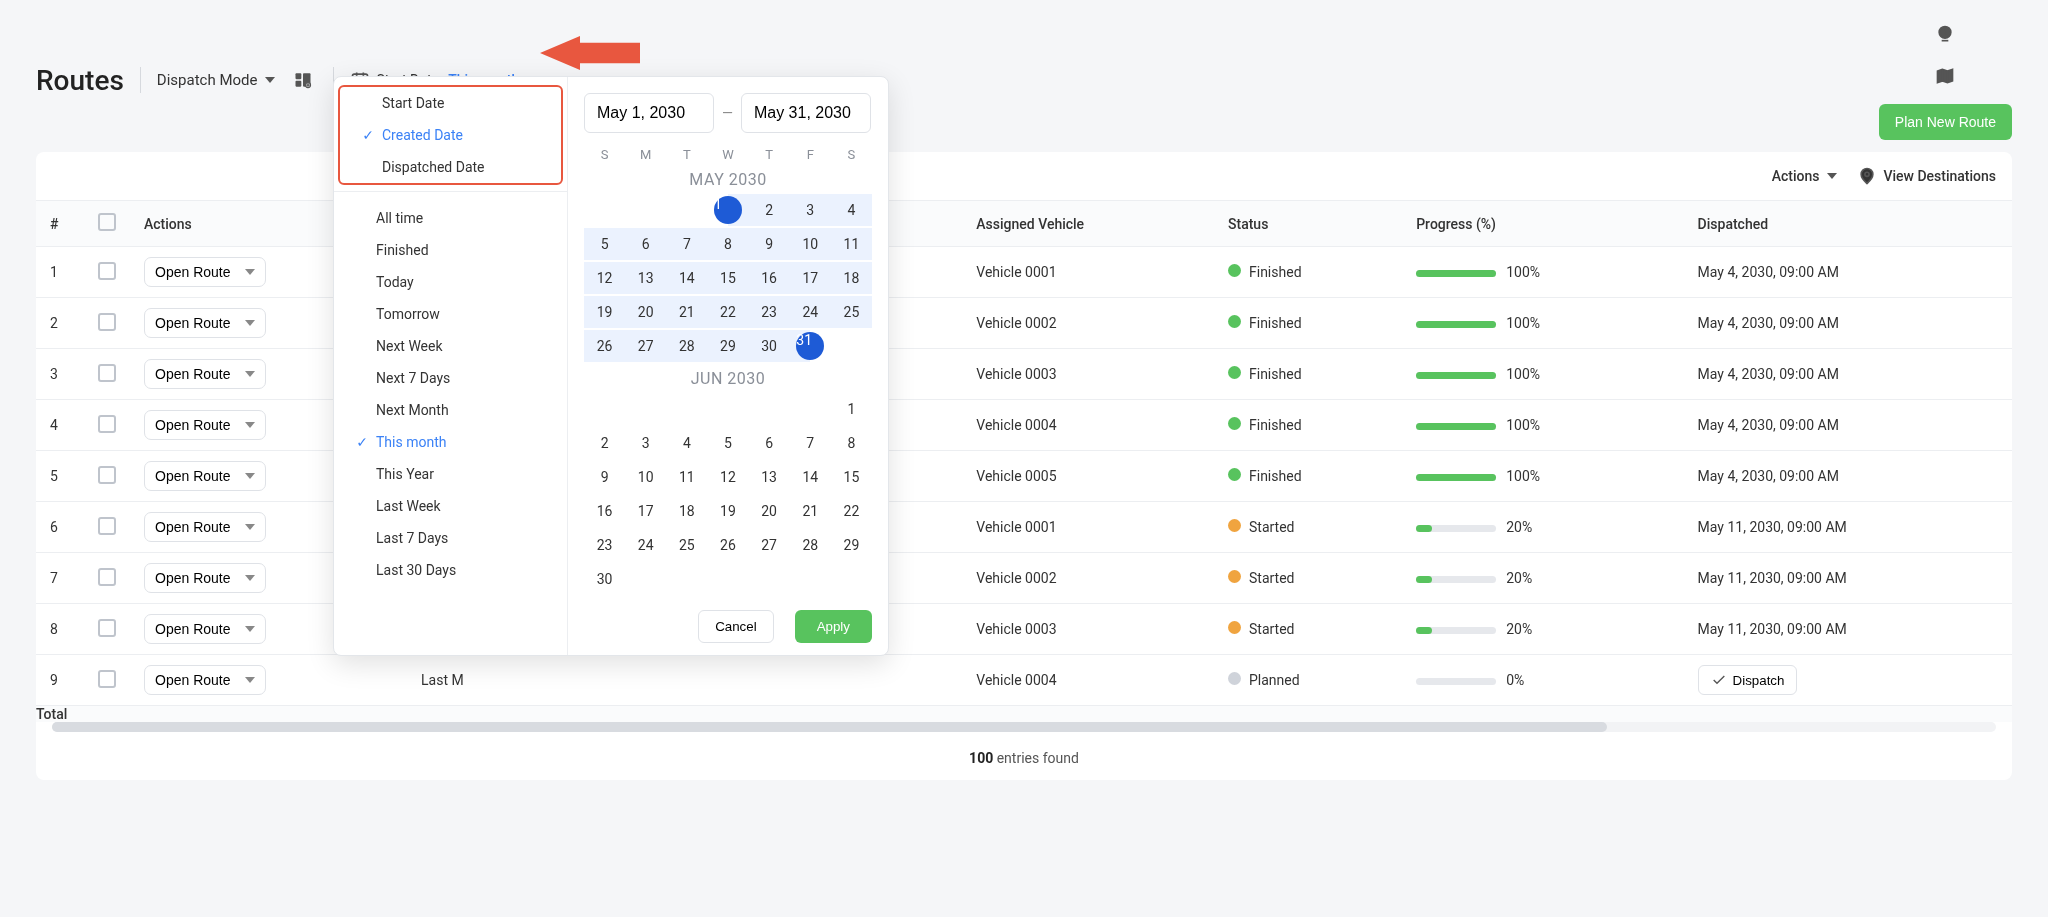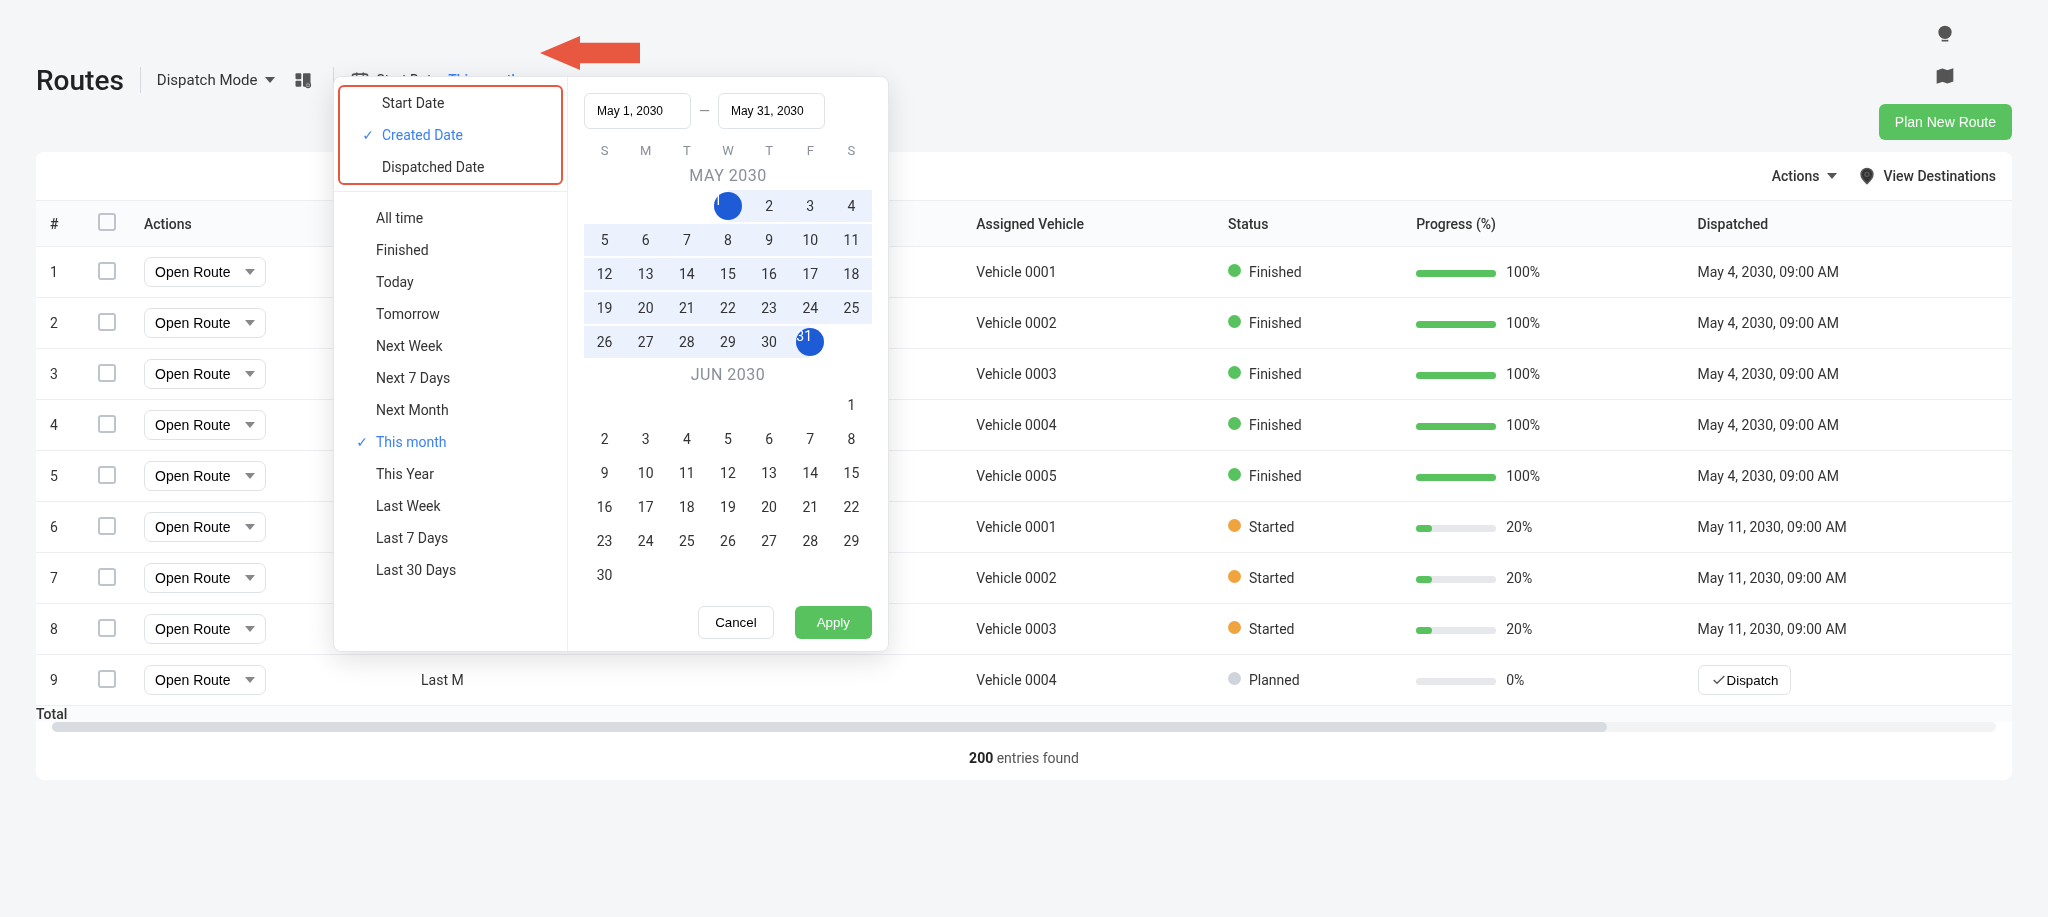--- a/index.html
+++ b/index.html
@@ -40,42 +40,42 @@
 tbody td { padding: 10px 14px; border-bottom: 1px solid #eceef1; white-space: nowrap; }
 .chk { width: 18px; height: 18px; border: 2px solid #bfc4cc; border-radius: 3px; display: inline-block; cursor: pointer; }
 .open-route-btn { display: inline-flex; align-items: center; gap: 12px; border: 1px solid #dfe2e7; border-radius: 7px; padding: 6px 10px; cursor: pointer; background: #fff; font-size: 14px; }
 .open-route-btn .caret-down { border-top-color: #888; }
 .status-dot { width: 13px; height: 13px; border-radius: 50%; display: inline-block; margin-right: 8px; }
 .dot-finished { background: #58c35e; }
 .dot-started { background: #f0a43f; }
 .dot-planned { background: #cfd3da; }
 .progress-bar { width: 80px; height: 7px; background: #e6e8ec; border-radius: 4px; display: inline-block; position: relative; margin-right: 10px; }
 .progress-fill { position: absolute; left: 0; top: 0; bottom: 0; background: #58c35e; border-radius: 4px; }
-.dispatch-btn { display: inline-flex; align-items: center; gap: 0; border: 1px solid #dfe2e7; border-radius: 6px; padding: 6px 12px; cursor: pointer; background: #fff; }
+.dispatch-btn { display: inline-flex; align-items: center; gap: 6px; border: 1px solid #dfe2e7; border-radius: 6px; padding: 6px 12px; cursor: pointer; background: #fff; }
 
 .total-row td { font-weight: 500; background: #fafbfc; }
 .hscroll { height: 10px; background: #f2f3f5; border-radius: 6px; margin: 0 16px; position: relative; }
 .hscroll-thumb { position: absolute; left: 0; top: 0; bottom: 0; width: 80%; background: #d8dbe0; border-radius: 6px; }
 
 .footer { text-align: center; padding: 18px 0 14px; color: #555; }
 .footer strong { color: #222; }
 
 
 .popover { position: absolute; top: 76px; left: 333px; background: #fff; border: 1px solid #e3e6ea; border-radius: 8px; box-shadow: 0 8px 28px rgba(0,0,0,0.12); display: flex; z-index: 40; }
 .popover-left { width: 234px; padding: 6px 0; border-right: 1px solid #eceef1; text-align: right; }
 .popover-section { padding: 4px 0; }
 .pop-item { display: flex; align-items: center; gap: 8px; padding: 8px 18px; cursor: pointer; font-size: 14px; }
 .pop-item .check { width: 16px; visibility: hidden; color: #3b82f6; }
 .pop-item.active { color: #3b82f6; }
 .pop-item.active .check { visibility: visible; }
 .field-group { border: 2px solid #e8573f; border-radius: 6px; margin: 2px 4px; }
 
 .popover-right { width: 320px; padding: 16px 16px 12px; }
 .range-inputs { display: flex; align-items: center; gap: 8px; margin-bottom: 14px; }
-.range-inputs input { border: 1px solid #dfe2e7; border-radius: 6px; padding: 10px 12px; width: 107px; font-size: 12px; }
+.range-inputs input { border: 1px solid #dfe2e7; border-radius: 6px; padding: 10px 12px; width: 130px; font-size: 16px; }
 .range-dash { color: #888; }
 
 .dow-row { display: grid; grid-template-columns: repeat(7,1fr); text-align: center; color: #8a8f98; font-size: 13px; margin-bottom: 8px; }
 .month-label { text-align: center; color: #8a8f98; font-size: 16px; text-transform: uppercase; letter-spacing: 0.5px; margin: 6px 0 4px; }
 .cal-grid { display: grid; grid-template-columns: repeat(7,1fr); }
 .cal-cell { height: 32px; display: flex; align-items: center; justify-content: center; font-size: 14px; position: relative; cursor: pointer; margin: 1px 0; }
 .in-range { background: #ebf2fe; }
 .range-start { background: #1e5bd6; color: #fff; border-radius: 50%; width: 28px; height: 28px; margin: auto; }
 .range-start-wrap { background: linear-gradient(to right, transparent 50%, #ebf2fe 50%); }
 .range-end-wrap { background: linear-gradient(to left, transparent 50%, #ebf2fe 50%); }
@@ -336,21 +336,21 @@
           </tr>
         </tfoot>
       </table>
     </div>
 
     <div class="hscroll">
         <div class="hscroll-thumb"></div>
       </div>
 
     <div class="footer">
-      <strong>200</strong>
+      <strong>100</strong>
       <span> </span>
       <span>entries found</span>
     </div>
 
   </div>
 
   <div class="popover">
     <div class="popover-left">
       <div class="field-group" id="field-group">
           <div class="pop-item">

